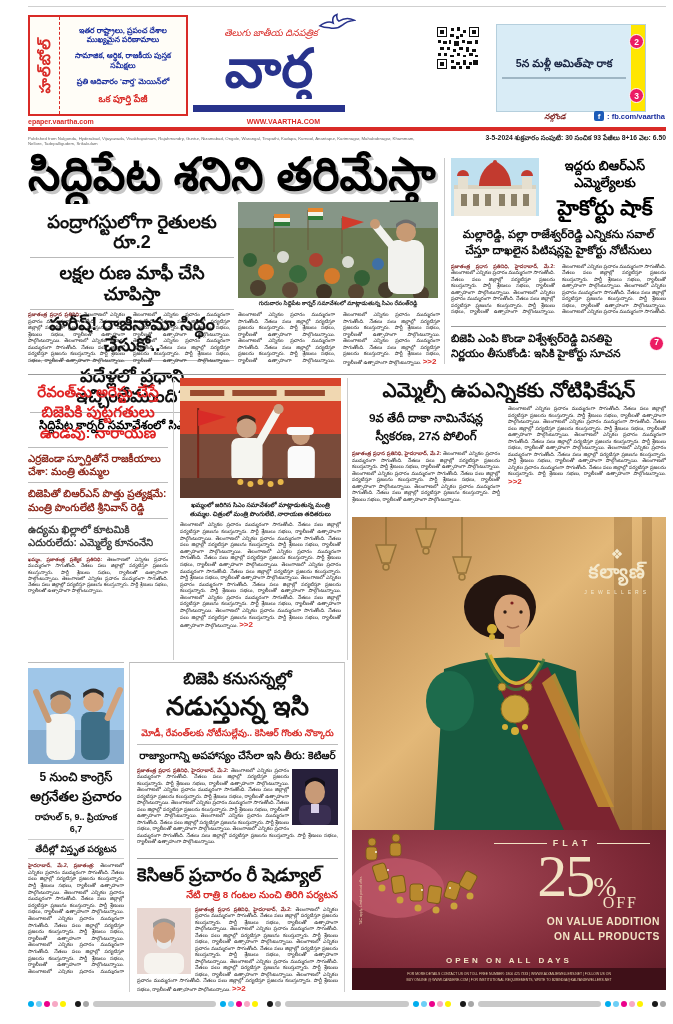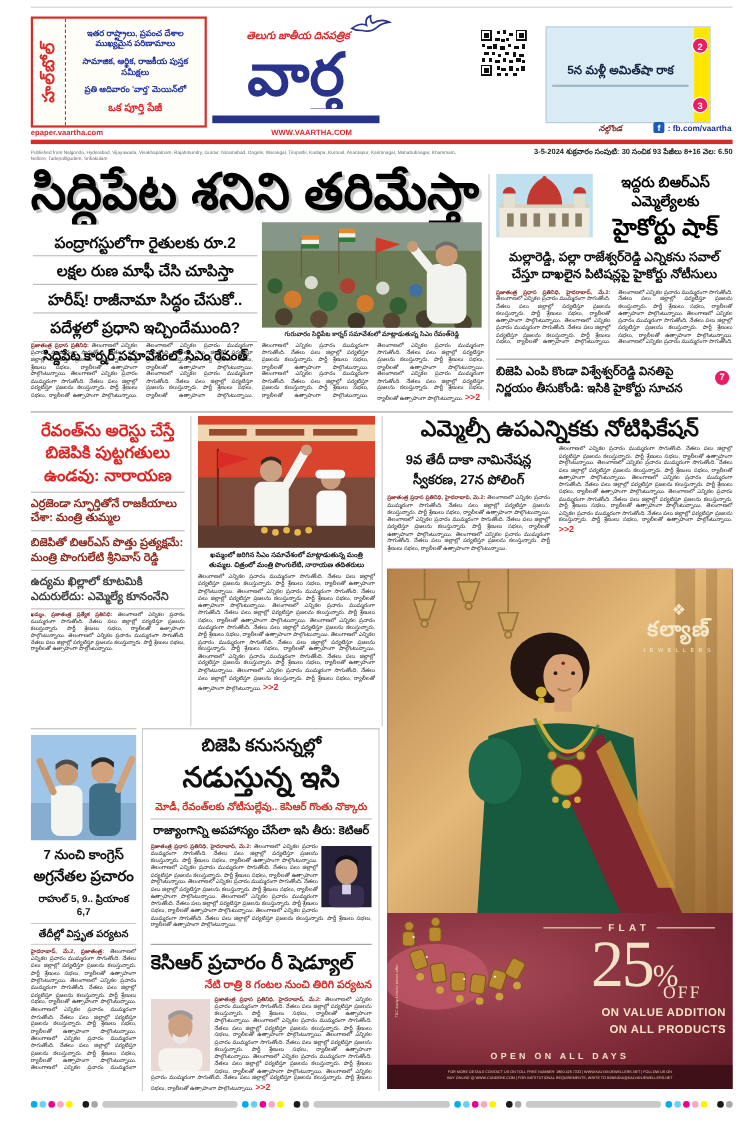--- a/index.html
+++ b/index.html
@@ -13,21 +13,21 @@
   
   #promo{position:absolute;left:28px;top:15px;width:160px;height:101px;border:2px solid #d92b27;display:flex;background:#fffdf7}
   #promo .vert{width:30px;border-right:1px dashed #d92b27;display:flex;align-items:center;justify-content:center}
   #promo .vert span{writing-mode:vertical-rl;transform:rotate(180deg);color:#d92b27;font-weight:800;font-size:15px;letter-spacing:1px}
   #promo .plines{flex:1;display:flex;flex-direction:column;justify-content:space-evenly;text-align:center;padding:2px 3px}
   .pl{color:#1b2f9e;font-size:7.6px;font-weight:700;line-height:1.25}
   .pl.red{color:#d92b27;font-size:9.5px;font-weight:800}
   #promo-urls{position:absolute;left:28px;top:118px;width:292px;display:flex;justify-content:space-between;font-size:7px;font-weight:800;color:#d92b27}
 
   
-  #tagline{position:absolute;left:196px;top:27px;width:150px;text-align:center;color:#d92b27;font-style:italic;font-weight:700;font-size:9.5px}
+  #tagline{position:absolute;left:196px;top:27px;width:150px;text-align:center;color:#d92b27;font-style:italic;font-weight:400;font-size:9.5px}
   #logo{position:absolute;left:193px;top:37px;width:152px;text-align:center;font-size:54px;font-weight:900;color:#28338c;line-height:1.15;white-space:nowrap;overflow:hidden}
   #logo-bar{position:absolute;left:193px;top:105px;width:152px;height:7px;background:#28338c}
   #bird{position:absolute;left:318px;top:12px;width:38px;height:22px}
   #qr{position:absolute;left:437px;top:26px;width:42px;height:44px}
 
   
   #briefs{position:absolute;left:496px;top:24px;width:150px;height:88px;background:#d9ecf6;border:1px solid #b5cfdd;display:flex}
   #briefs .btxt{flex:1;display:flex;flex-direction:column;justify-content:space-around;text-align:center;padding:4px 5px;font-weight:800;color:#16213f}
   .b1{font-size:10.8px;border-bottom:2px solid #9fb6c4;padding-bottom:5px}
   .b2{font-size:10.5px;line-height:1.35}
@@ -40,21 +40,21 @@
   .fbicon{width:10px;height:10px;background:#1b5bb8;color:#fff;font-size:8px;font-weight:900;display:flex;align-items:center;justify-content:center;border-radius:2px}
 
   #redrule{position:absolute;left:28px;top:127px;width:638px;height:4px;background:#d92b27}
   #pubrow{position:absolute;left:28px;top:134px;width:638px;display:flex;justify-content:space-between;align-items:baseline}
   #published{font-size:4.3px;color:#666;max-width:400px}
   #issue{font-size:6.8px;font-weight:800;color:#222}
 
   
   #lead-headline{position:absolute;left:28px;top:146px;width:418px;font-size:46px;font-weight:900;color:#000;white-space:nowrap;overflow:hidden;text-shadow:2.5px 2.5px 0 #c6c6c6;line-height:1.25}
   #deck{position:absolute;left:30px;top:207px;width:204px}
-  .deckline{font-size:14px;font-weight:800;color:#111;text-align:center;padding:4.5px 0;border-bottom:1px solid #b9b9b9;line-height:1.15}
+  .deckline{font-size:18px;font-weight:800;color:#111;text-align:center;padding:4.5px 0;border-bottom:1px solid #b9b9b9;line-height:1.15}
   #strap{font-size:11.8px;font-weight:800;text-align:center;padding-top:5px;color:#000}
   #crowd{position:absolute;left:238px;top:202px;width:200px;height:96px}
   #crowd-cap{position:absolute;left:238px;top:300px;width:200px;font-size:5.8px;font-weight:700;color:#222;text-align:center}
   #lead-body{position:absolute;left:28px;top:311px;width:412px;height:58px;columns:4;column-gap:8px;font-size:5px;line-height:1.3;color:#222;text-align:justify;overflow:hidden}
   .dl{color:#7c1f1f;font-weight:800}
   .more{color:#d92b27;font-weight:900;font-size:8px;white-space:nowrap}
 
   
   #court{position:absolute;left:444px;top:158px;width:222px;border-left:1px solid #c9c9c9;padding-left:6px}
   .courtrow{display:flex;gap:5px;align-items:flex-start}
@@ -525,21 +525,21 @@
         <path d="M22 32 Q32 21 42 32 L42 27 Q32 18 22 27Z" fill="#4c4c4c"></path>
         <rect x="18" y="46" width="28" height="46" rx="8" fill="#f4f4f0"></rect>
         <path d="M20 52 L8 24" stroke="#c79a74" stroke-width="6" stroke-linecap="round"></path>
         <circle cx="64" cy="34" r="10" fill="#d2a27c"></circle>
         <path d="M54 30 Q64 19 74 30 L74 25 Q64 16 54 25Z" fill="#2e2a28"></path>
         <rect x="52" y="44" width="28" height="48" rx="8" fill="#3e6e86"></rect>
         <path d="M78 50 L90 22" stroke="#d2a27c" stroke-width="6" stroke-linecap="round"></path>
       </svg>
     </div>
     <div class="congh">
-      <div>7 నుంచి కాంగ్రెస్</div>
+      <div>5 నుంచి కాంగ్రెస్</div>
       <div class="l2">అగ్రనేతల ప్రచారం</div>
     </div>
     <div class="congsub">రాహుల్ 5, 9.. ప్రియాంక 6,7</div>
     <div class="congsub">తేదీల్లో విస్తృత పర్యటన</div>
     <p class="congbody"><b class="dl">హైదరాబాద్, మే.2, ప్రజాతంత్ర:</b> <span>తెలంగాణలో ఎన్నికల ప్రచారం ముమ్మరంగా సాగుతోంది. నేతలు పలు జిల్లాల్లో పర్యటిస్తూ ప్రజలను కలుస్తున్నారు. పార్టీ శ్రేణులు సభలు, ర్యాలీలతో ఉత్సాహంగా పాల్గొంటున్నాయి. తెలంగాణలో ఎన్నికల ప్రచారం ముమ్మరంగా సాగుతోంది. నేతలు పలు జిల్లాల్లో పర్యటిస్తూ ప్రజలను కలుస్తున్నారు. పార్టీ శ్రేణులు సభలు, ర్యాలీలతో ఉత్సాహంగా పాల్గొంటున్నాయి. తెలంగాణలో ఎన్నికల ప్రచారం ముమ్మరంగా సాగుతోంది. నేతలు పలు జిల్లాల్లో పర్యటిస్తూ ప్రజలను కలుస్తున్నారు. పార్టీ శ్రేణులు సభలు, ర్యాలీలతో ఉత్సాహంగా పాల్గొంటున్నాయి. తెలంగాణలో ఎన్నికల ప్రచారం ముమ్మరంగా సాగుతోంది. నేతలు పలు జిల్లాల్లో పర్యటిస్తూ ప్రజలను కలుస్తున్నారు. పార్టీ శ్రేణులు సభలు, ర్యాలీలతో ఉత్సాహంగా పాల్గొంటున్నాయి. తెలంగాణలో ఎన్నికల ప్రచారం ముమ్మరంగా సాగుతోంది. నేతలు పలు జిల్లాల్లో పర్యటిస్తూ ప్రజలను కలుస్తున్నారు. పార్టీ శ్రేణులు సభలు, ర్యాలీలతో ఉత్సాహంగా పాల్గొంటున్నాయి. తెలంగాణలో ఎన్నికల ప్రచారం ముమ్మరంగా సాగుతోంది. నేతలు పలు జిల్లాల్లో పర్యటిస్తూ ప్రజలను కలుస్తున్నారు. పార్టీ శ్రేణులు సభలు, ర్యాలీలతో ఉత్సాహంగా పాల్గొంటున్నాయి. </span> </p>
   </div>
 
   <div id="ec">
     <div class="echs">బిజెపి కనుసన్నల్లో</div>
     <div class="echb">నడుస్తున్న ఇసి</div>

